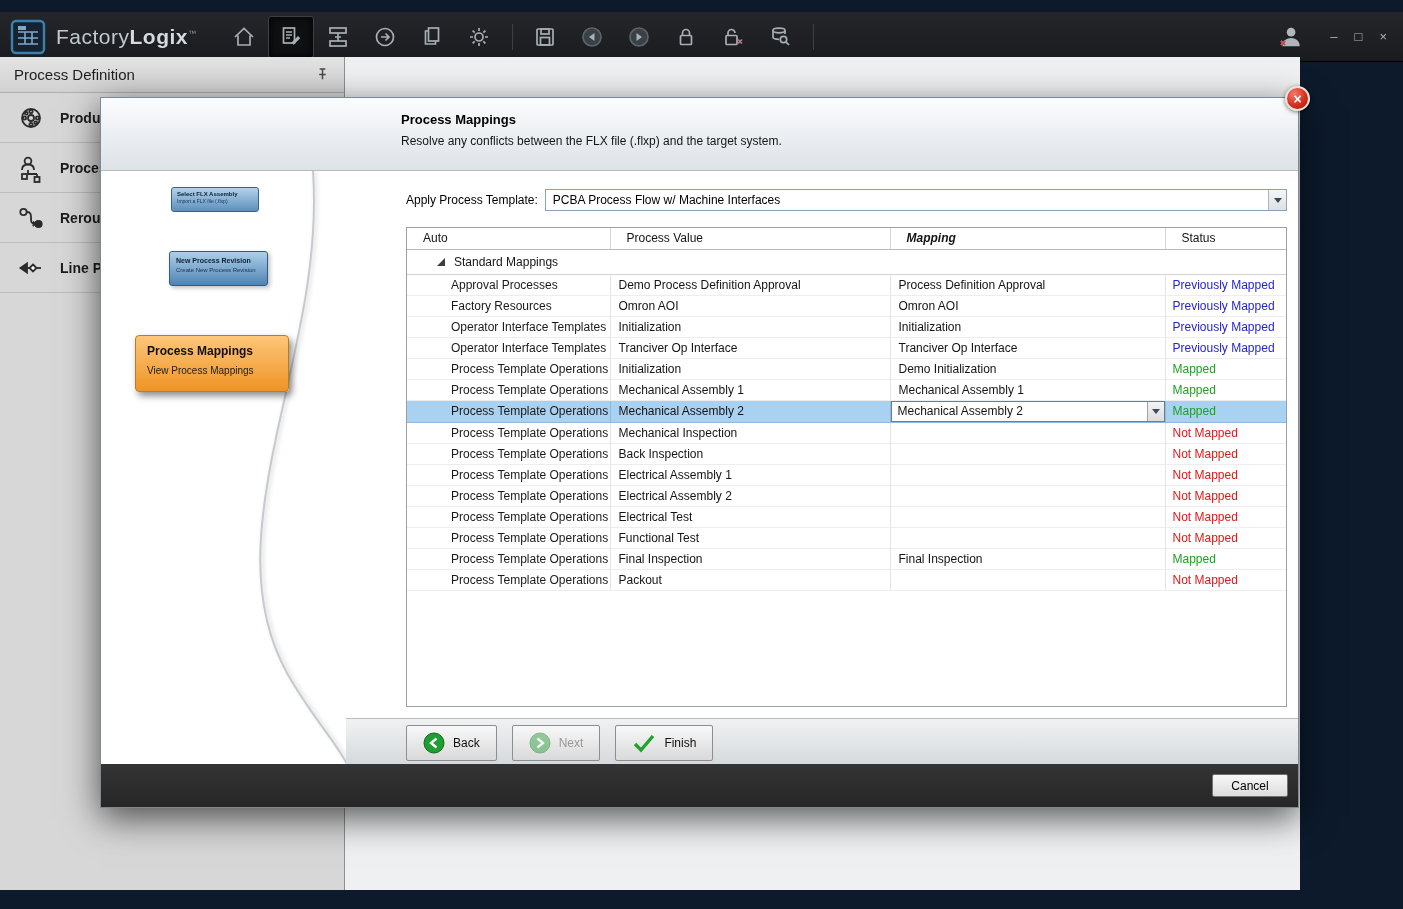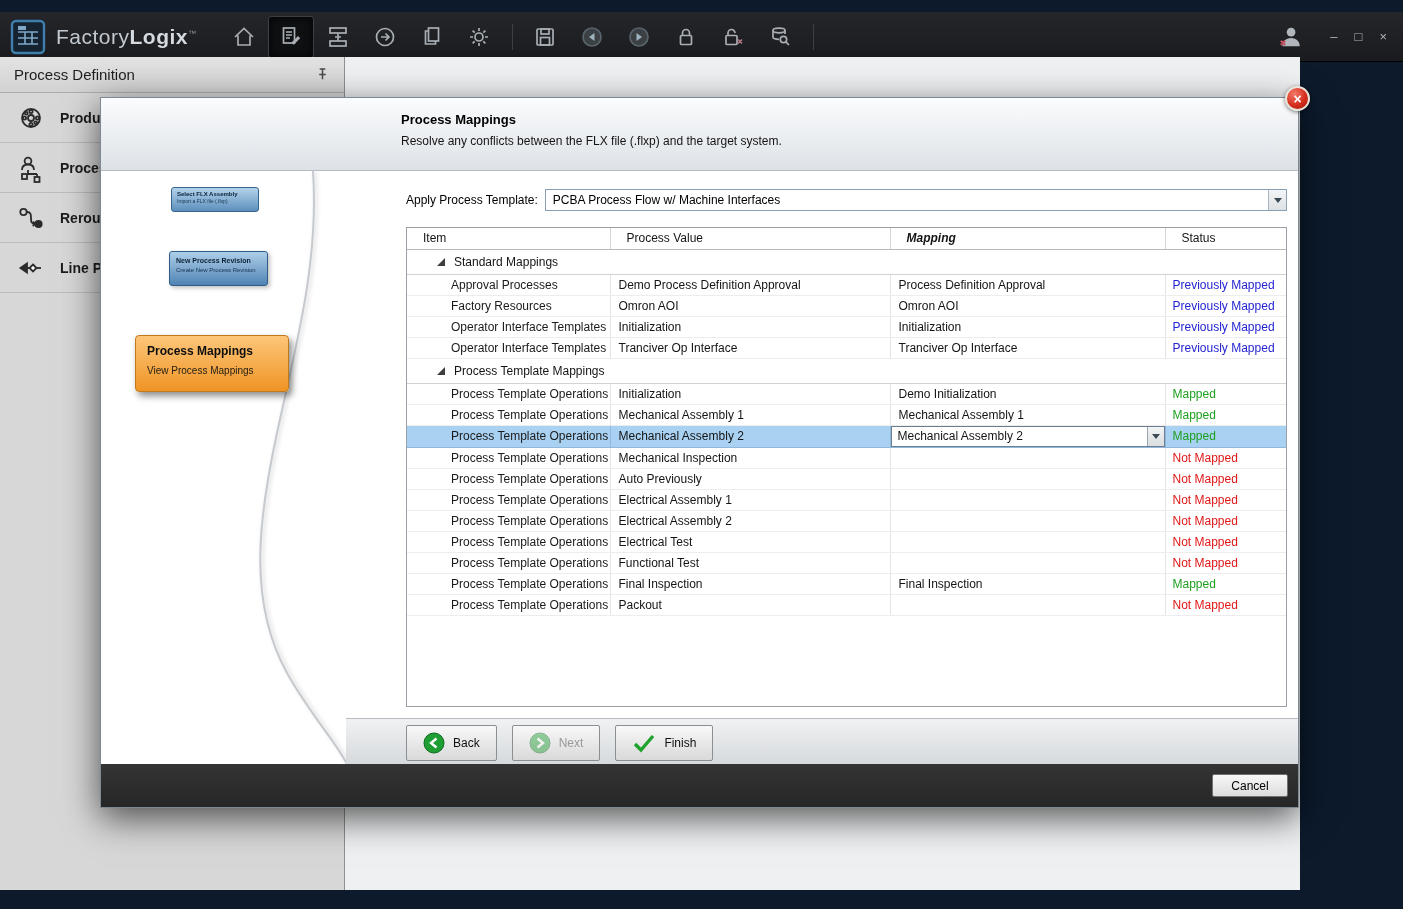--- a/index.html
+++ b/index.html
@@ -289,21 +289,21 @@
       <div class="table-wrap">
         <table>
           <colgroup>
               <col style="width:203px">
               <col style="width:280px">
               <col style="width:275px">
               <col style="width:123px">
             </colgroup>
           <thead>
             <tr>
-              <th>Item</th>
+              <th>Auto</th>
               <th>Process Value</th>
               <th class="bold">Mapping</th>
               <th>Status</th>
             </tr>
           </thead>
           <tbody>
               <tr class="group-row">
                 <td colspan="4">
                   <div class="grp-inner">
                     <span class="expander"></span>
@@ -328,28 +328,20 @@
                 <td class="c-value">Initialization</td>
                 <td class="c-map">Initialization</td>
                 <td class="c-status st-previous">Previously Mapped</td>
               </tr>
               <tr class="data-row">
                 <td class="c-item">Operator Interface Templates</td>
                 <td class="c-value">Tranciver Op Interface</td>
                 <td class="c-map">Tranciver Op Interface</td>
                 <td class="c-status st-previous">Previously Mapped</td>
               </tr>
-              <tr class="group-row">
-                <td colspan="4">
-                  <div class="grp-inner">
-                    <span class="expander"></span>
-                    <span>Process Template Mappings</span>
-                  </div>
-                </td>
-              </tr>
               <tr class="data-row">
                 <td class="c-item">Process Template Operations</td>
                 <td class="c-value">Initialization</td>
                 <td class="c-map">Demo Initialization</td>
                 <td class="c-status st-mapped">Mapped</td>
               </tr>
               <tr class="data-row">
                 <td class="c-item">Process Template Operations</td>
                 <td class="c-value">Mechanical Assembly 1</td>
                 <td class="c-map">Mechanical Assembly 1</td>
@@ -369,21 +361,21 @@
                 <td class="c-status st-mapped">Mapped</td>
               </tr>
               <tr class="data-row">
                 <td class="c-item">Process Template Operations</td>
                 <td class="c-value">Mechanical Inspection</td>
                 <td class="c-map"></td>
                 <td class="c-status st-notmapped">Not Mapped</td>
               </tr>
               <tr class="data-row">
                 <td class="c-item">Process Template Operations</td>
-                <td class="c-value">Auto Previously</td>
+                <td class="c-value">Back Inspection</td>
                 <td class="c-map"></td>
                 <td class="c-status st-notmapped">Not Mapped</td>
               </tr>
               <tr class="data-row">
                 <td class="c-item">Process Template Operations</td>
                 <td class="c-value">Electrical Assembly 1</td>
                 <td class="c-map"></td>
                 <td class="c-status st-notmapped">Not Mapped</td>
               </tr>
               <tr class="data-row">

